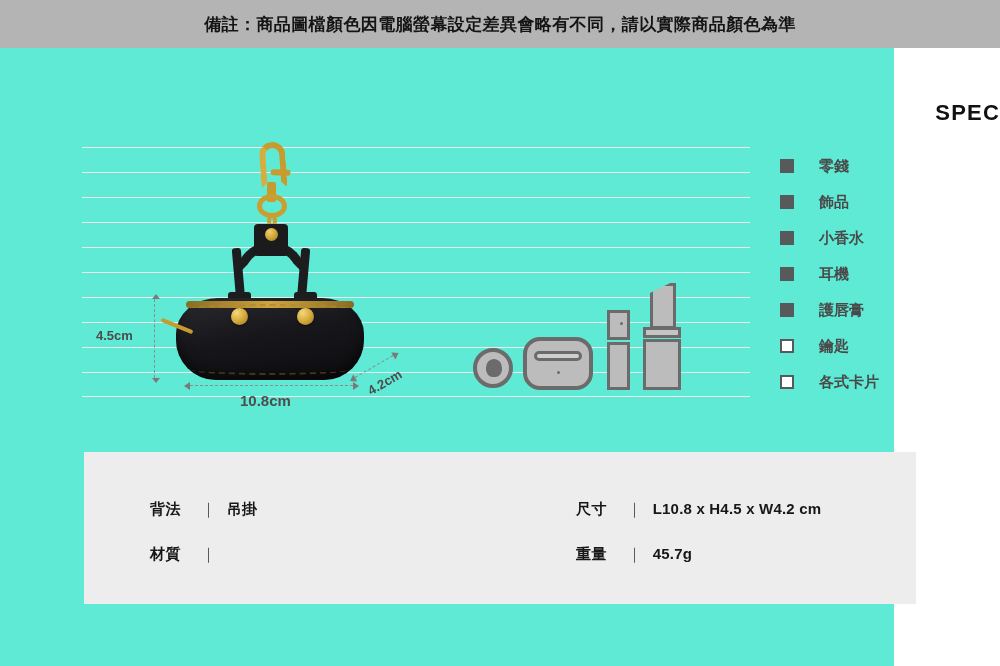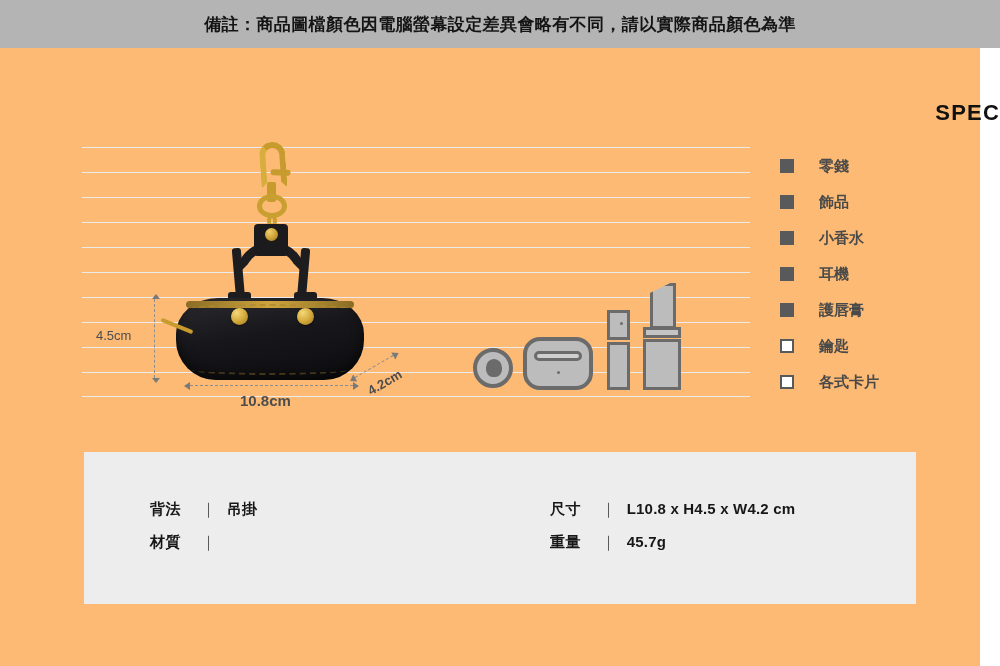--- a/index.html
+++ b/index.html
@@ -2,21 +2,21 @@
 <html><head>
 <meta charset="utf-8">
 <style>
   * { box-sizing: border-box; margin: 0; padding: 0; }
   html, body {
     width: 1000px; height: 666px;
     background: #ffffff;
     font-family: "Liberation Sans", "DejaVu Sans", sans-serif;
     overflow: hidden;
   }
-  #page { position: relative; width: 980px; height: 666px; background: #fdba74; }
+  #page { position: relative; width: 894px; height: 666px; background: #5eead4; }
 
   
   .notice-banner {
     position: absolute; left: 0; top: 0; width: 1000px; height: 48px;
     background: #b4b4b4;
     display: flex; align-items: center; justify-content: center;
   }
   .notice-text {
     font-size: 17px; font-weight: bold; color: #141414;
     letter-spacing: 0.4px; white-space: nowrap;
@@ -132,21 +132,21 @@
     border-left: 1px dashed #8d8d8d;
   }
   .dim-v-line::before, .dim-v-line::after {
     content: ""; position: absolute; left: -3px; width: 0; height: 0;
     border-left: 4px solid transparent; border-right: 4px solid transparent;
   }
   .dim-v-line::before { top: -5px; border-bottom: 5px solid #7a7a7a; }
   .dim-v-line::after { bottom: -5px; border-top: 5px solid #7a7a7a; }
   .dim-height-label {
     position: absolute; left: 96px; top: 188px;
-    font-size: 13px; font-weight: normal; color: #4d4d4d;
+    font-size: 13px; font-weight: bold; color: #4d4d4d;
   }
 
   .dim-h-line {
     position: absolute; left: 190px; top: 245px; width: 163px; height: 1px;
     border-top: 1px dashed #8d8d8d;
   }
   .dim-h-line::before, .dim-h-line::after {
     content: ""; position: absolute; top: -4px; width: 0; height: 0;
     border-top: 4px solid transparent; border-bottom: 4px solid transparent;
   }
@@ -240,20 +240,21 @@
 
   
   .spec-panel {
     position: absolute; left: 84px; top: 452px; width: 832px; height: 152px;
     background: #ededed;
   }
   .spec-grid {
     position: absolute; left: 66px; top: 48px; width: 760px;
     display: grid; grid-template-columns: 400px 360px;
     row-gap: 14px;
+    gap: 26px;
   }
   .spec-row { display: flex; align-items: baseline; font-size: 15px; }
   .spec-key {
     font-weight: bold; color: #171717; min-width: 40px; letter-spacing: 0.5px;
   }
   .spec-sep { color: #4b4b4b; margin: 0 11px; font-weight: normal; }
   .spec-val { font-weight: bold; color: #171717; letter-spacing: 0.2px; }
 </style>
 </head>
 <body>

